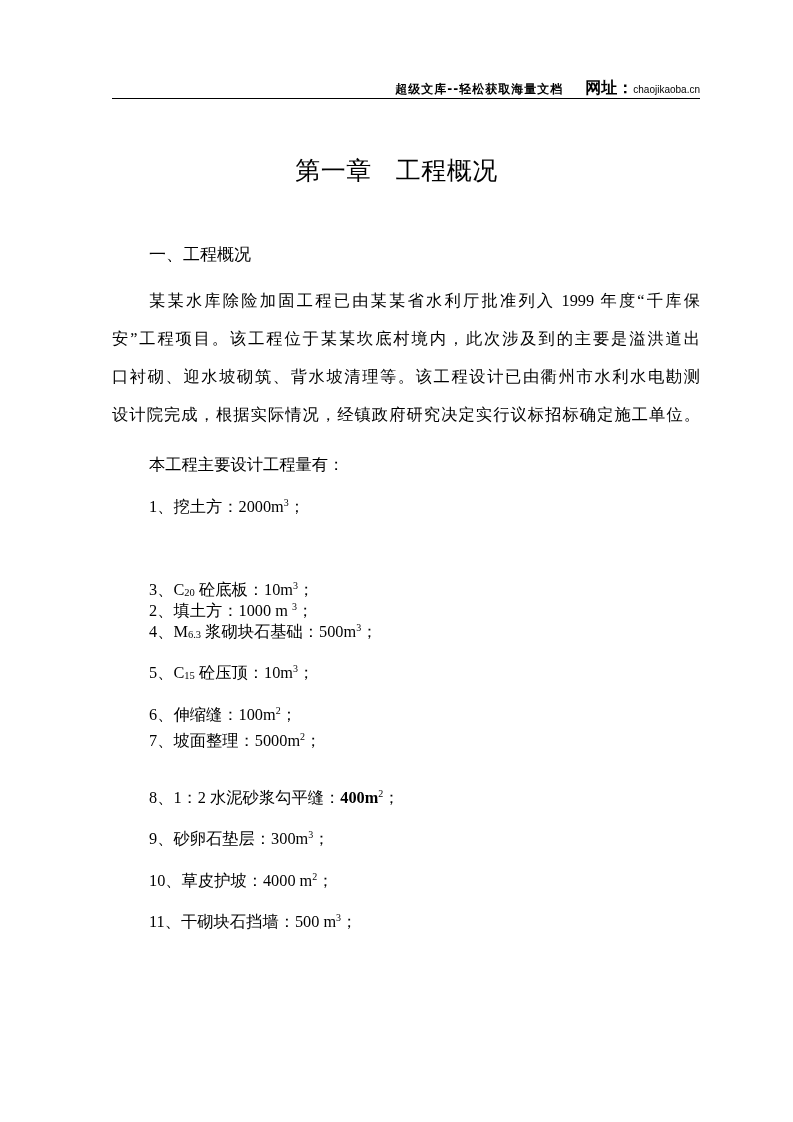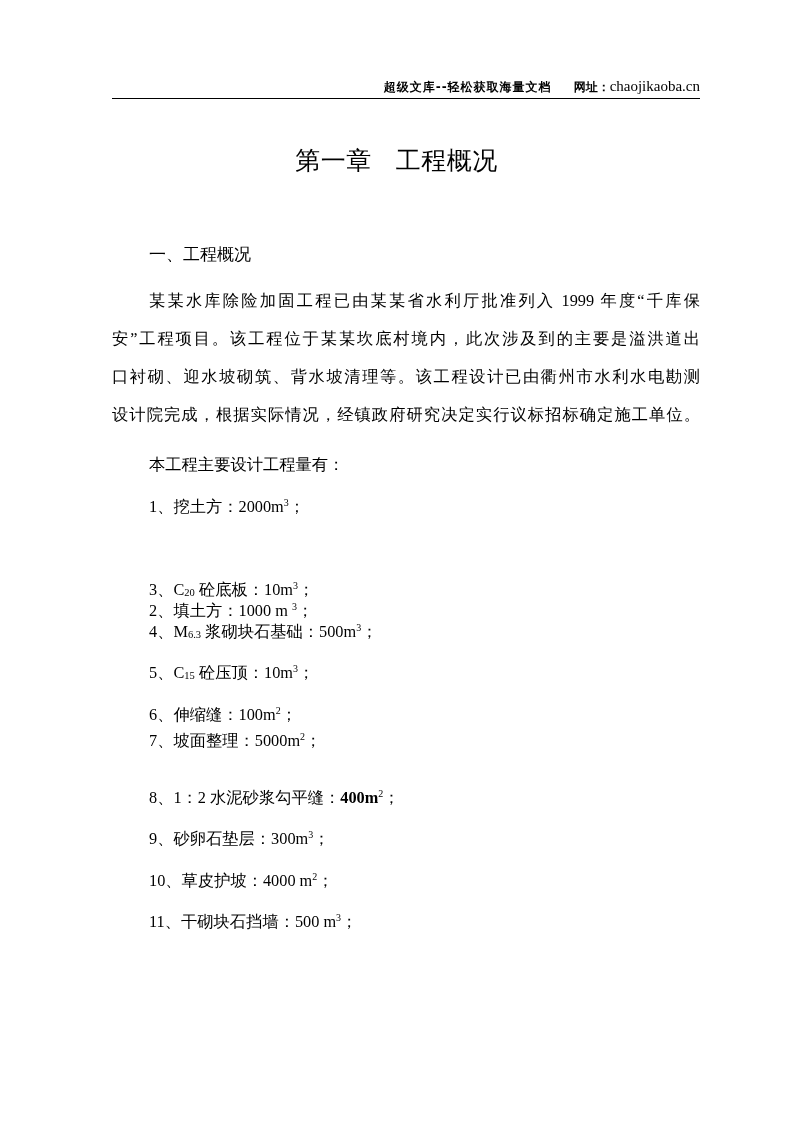--- a/index.html
+++ b/index.html
@@ -3,23 +3,23 @@
 <meta charset="utf-8">
 <style>
   html, body { margin:0; padding:0; background:#ffffff; }
   body { width:793px; height:1122px; position:relative; overflow:hidden;
          font-family:"Liberation Serif","DejaVu Serif",serif; color:#000; }
   .header { position:absolute; left:112px; top:76px; width:588px; height:22px;
             border-bottom:1.5px solid #000; }
   .header-text { position:absolute; right:0; top:2px; font-size:13px; white-space:nowrap; }
   .header-site { font-weight:bold; letter-spacing:1px; font-family:"DejaVu Sans",sans-serif; font-size:12px; }
   .header-gap { display:inline-block; width:22px; }
-  .header-label { font-weight:bold; font-family:"DejaVu Sans",sans-serif; font-size:12px; }
-  .header-url { font-family:Liberation Serif, serif; font-size:15px; }
-  .title { position:absolute; left:0; width:793px; top:144px; text-align:center;
+  .header-label { font-weight:bold; font-family:"DejaVu Sans",sans-serif; font-size:16px; }
+  .header-url { font-family:Liberation Sans, sans-serif; font-size:10px; }
+  .title { position:absolute; left:0; width:793px; top:154px; text-align:center;
            font-family:"DejaVu Sans",sans-serif; font-size:25px; letter-spacing:0.5px; }
   .title .gap { display:inline-block; width:24px; }
   .section { position:absolute; left:149px; top:243px; font-family:"DejaVu Sans",sans-serif; font-size:17px; }
   .para { position:absolute; left:112px; width:588px; font-size:16.3px; line-height:38px;
           text-align:justify; text-align-last:left; }
   .para .line { display:block; height:38px; white-space:nowrap; text-align-last:justify; }
   .p1 { top:282px; }
   .item { position:absolute; left:149px; font-size:16.3px; white-space:nowrap; line-height:22px; }
   sup { font-size:10px; vertical-align:6px; line-height:0; }
   sub { font-size:10.5px; vertical-align:-1px; line-height:0; }

